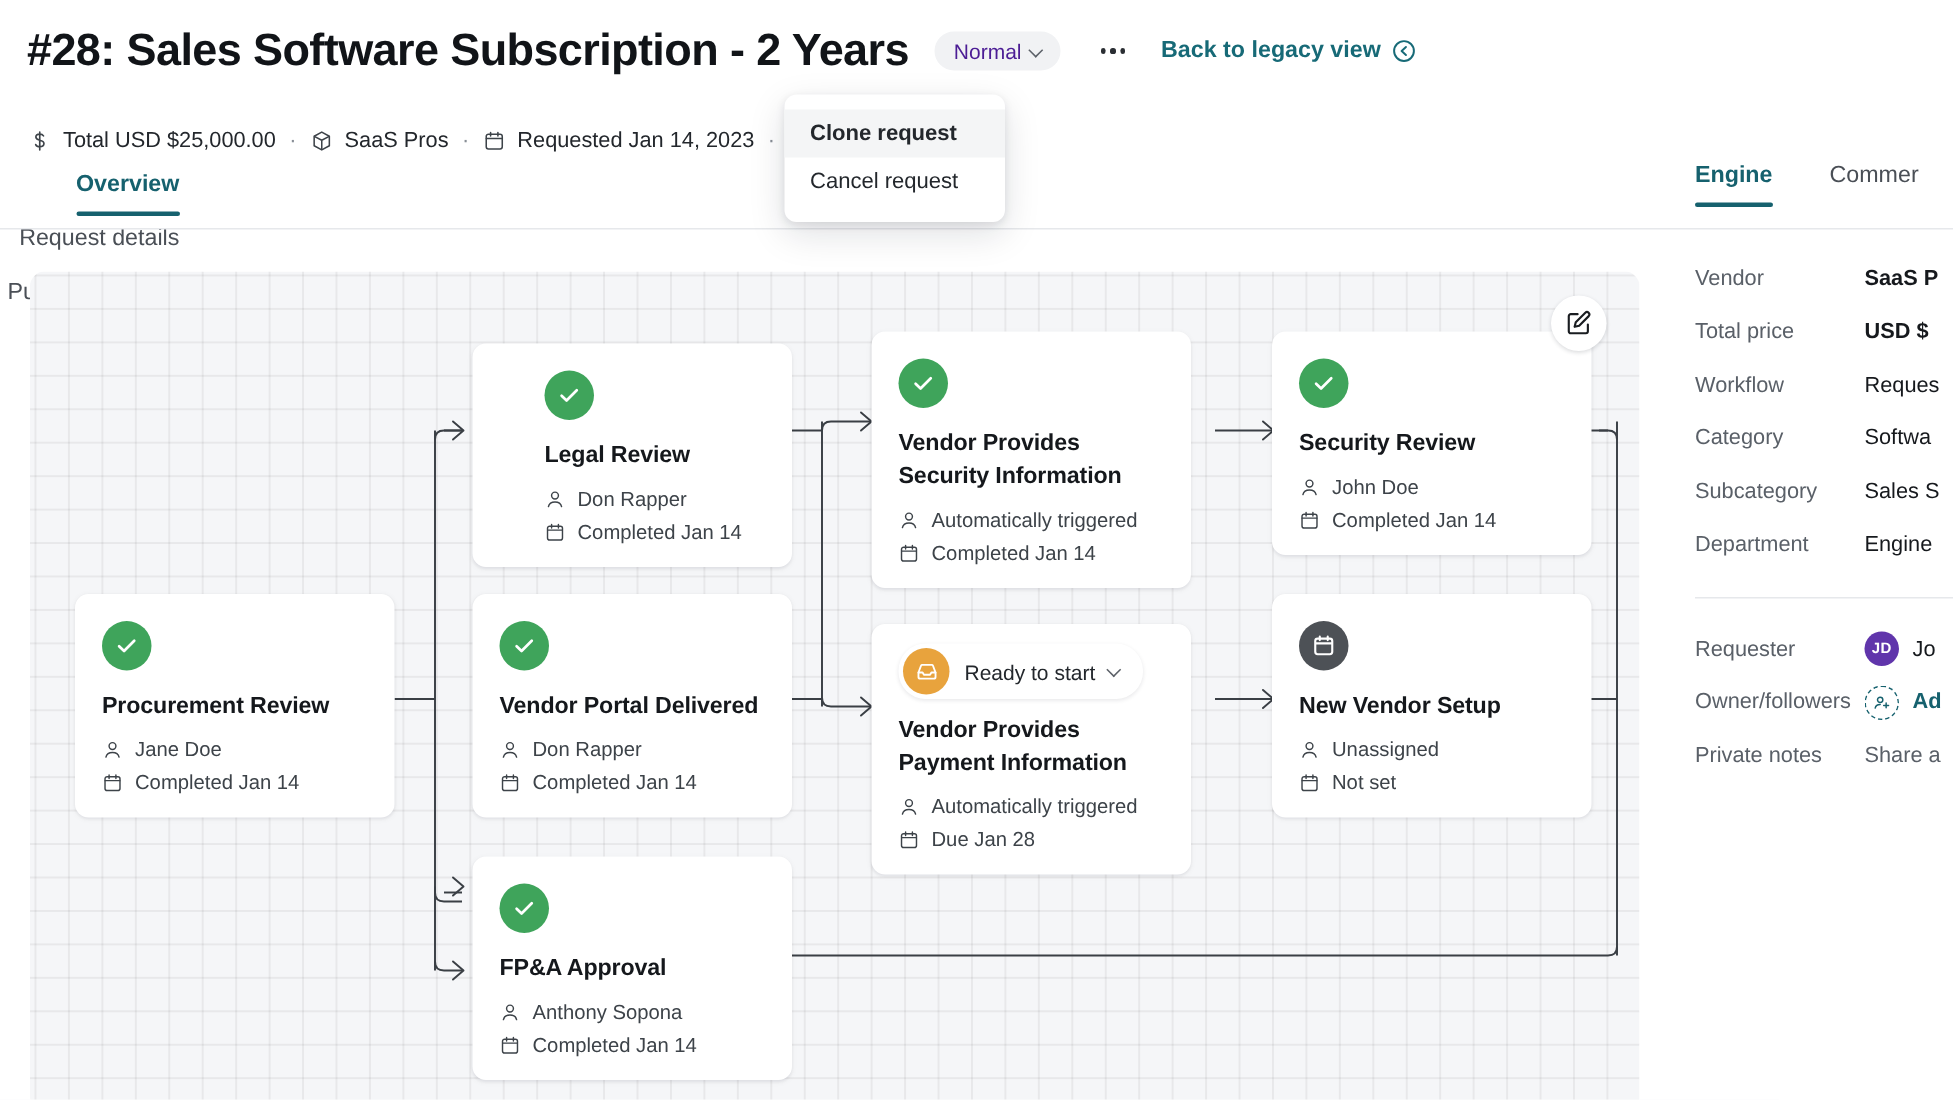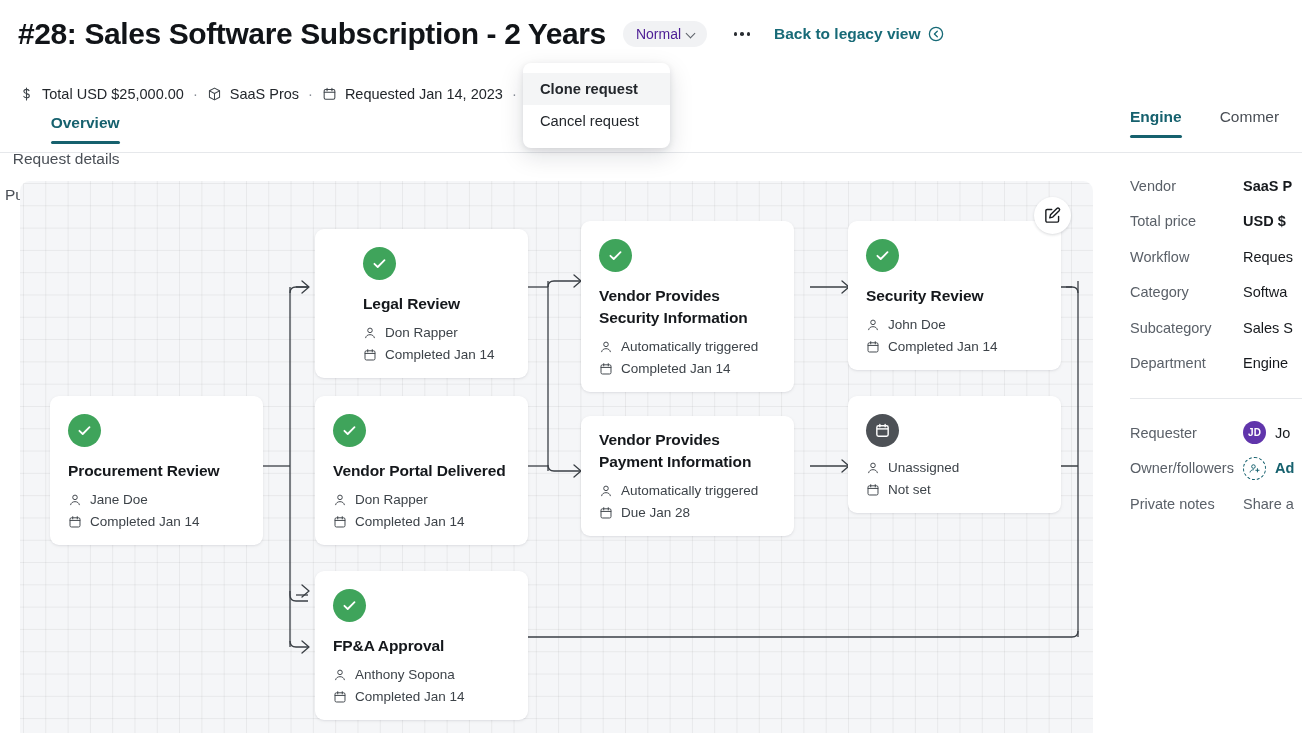--- a/index.html
+++ b/index.html
@@ -371,20 +371,30 @@
       <div class="node-meta">
         <svg width="14" height="14" viewBox="0 0 16 16" fill="none">
             <rect x="2.3" y="3.2" width="11.4" height="10.5" rx="1.6" stroke="#3d4349" stroke-width="1.1"></rect>
             <path d="M2.4 6.2h11.2M5.4 1.9v2.6M10.6 1.9v2.6" stroke="#3d4349" stroke-width="1.1" stroke-linecap="round"></path>
           </svg>
         <span>Completed Jan 14</span>
       </div>
     </div>
 
     <div class="node" style="left:561px; top:235px; width:213px; padding-top:13px;">
+      <div class="status-pill">
+        <span class="p-icon">
+          <svg width="16" height="16" viewBox="0 0 18 18" fill="none">
+            <path d="M2.6 9.4h3.1l1 1.7h4.6l1-1.7h3.1" stroke="#fff" stroke-width="1.4" stroke-linecap="round" stroke-linejoin="round"></path>
+            <path d="M2.6 9.4l1.9-5.1a1 1 0 01.95-.65h7.1a1 1 0 01.95.65l1.9 5.1v3.3a1.3 1.3 0 01-1.3 1.3H3.9a1.3 1.3 0 01-1.3-1.3V9.4z" stroke="#fff" stroke-width="1.4" stroke-linejoin="round"></path>
+          </svg>
+        </span>
+        <span class="p-label">Ready to start</span>
+        <span class="chev"></span>
+      </div>
       <div class="node-title">Vendor Provides Payment Information</div>
       <div class="node-meta">
         <svg width="14" height="14" viewBox="0 0 16 16" fill="none">
             <circle cx="8" cy="5" r="2.6" stroke="#3d4349" stroke-width="1.1"></circle>
             <path d="M3 13.4c.5-2.3 2.5-3.5 5-3.5s4.5 1.2 5 3.5" stroke="#3d4349" stroke-width="1.1" stroke-linecap="round"></path>
           </svg>
         <span>Automatically triggered</span>
       </div>
       <div class="node-meta">
         <svg width="14" height="14" viewBox="0 0 16 16" fill="none">
@@ -419,20 +429,21 @@
     </div>
 
     <div class="node" style="left:828px; top:215px; width:213px;">
       <div class="node-icon pending">
         <svg width="17" height="17" viewBox="0 0 18 18" fill="none">
           <rect x="3" y="4" width="12" height="11" rx="1.7" stroke="#fff" stroke-width="1.5"></rect>
           <path d="M3.1 7.3h11.8" stroke="#fff" stroke-width="1.5"></path>
           <path d="M6.2 2.6v2.4M11.8 2.6v2.4" stroke="#fff" stroke-width="1.5" stroke-linecap="round"></path>
         </svg>
       </div>
+      <div class="node-title">New Vendor Setup</div>
       <div class="node-meta">
         <svg width="14" height="14" viewBox="0 0 16 16" fill="none">
             <circle cx="8" cy="5" r="2.6" stroke="#3d4349" stroke-width="1.1"></circle>
             <path d="M3 13.4c.5-2.3 2.5-3.5 5-3.5s4.5 1.2 5 3.5" stroke="#3d4349" stroke-width="1.1" stroke-linecap="round"></path>
           </svg>
         <span>Unassigned</span>
       </div>
       <div class="node-meta">
         <svg width="14" height="14" viewBox="0 0 16 16" fill="none">
             <rect x="2.3" y="3.2" width="11.4" height="10.5" rx="1.6" stroke="#3d4349" stroke-width="1.1"></rect>

